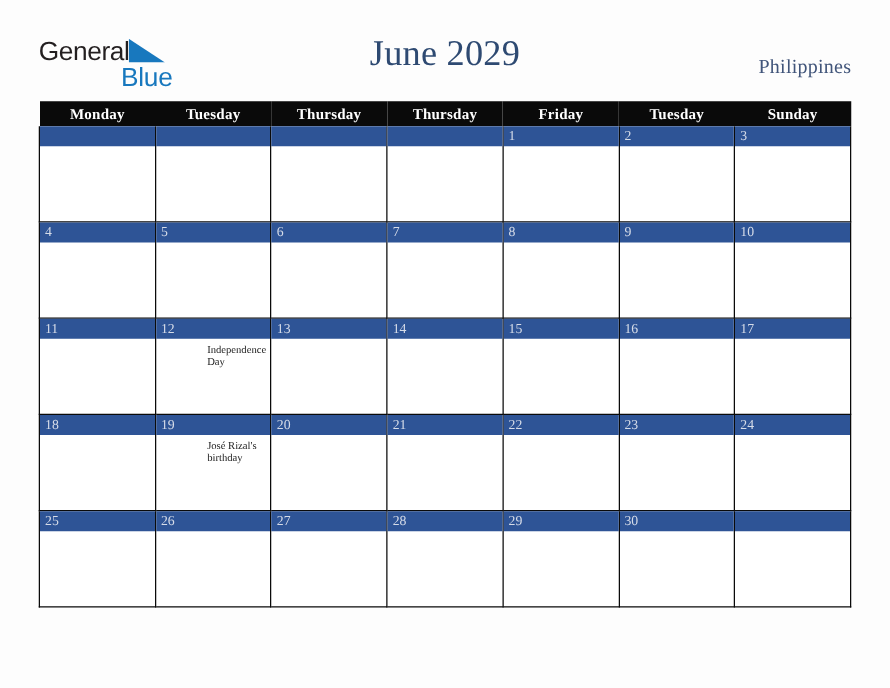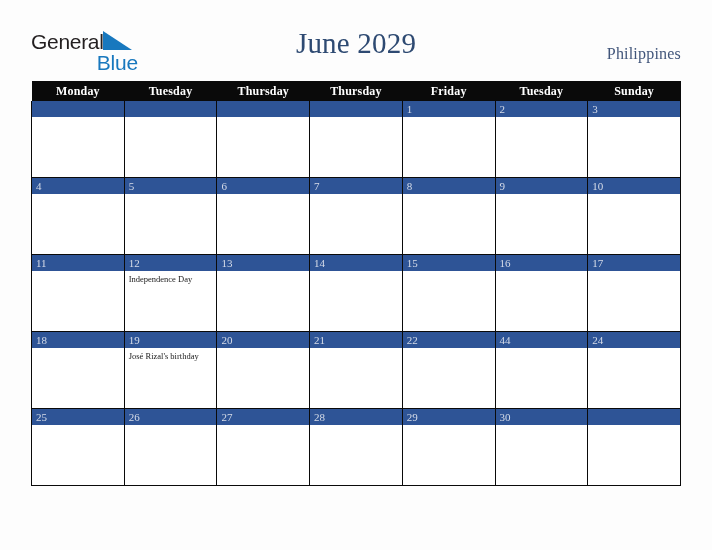--- a/index.html
+++ b/index.html
@@ -148,20 +148,21 @@
 
   .events {
     padding: 3px 4px 0 4px;
     font-family: "Liberation Serif", serif;
     font-size: 8.5px;
     line-height: 10px;
     color: #1a1a1a;
   }
   .event-line {
     display: block;
+    margin-left: 37px;
   }
 </style>
 </head>
 <body>
 
 <div id="header">
 
   <div id="logo">
     <div id="logo-row1">
       <span id="logo-general">General</span><span id="logo-triangle"><svg width="30" height="19" viewBox="0 0 30 19" xmlns="http://www.w3.org/2000/svg">
@@ -330,21 +331,21 @@
             <div class="daybar">21</div>
           </div>
         </td>
         <td>
           <div class="cell">
             <div class="daybar">22</div>
           </div>
         </td>
         <td>
           <div class="cell">
-            <div class="daybar">44</div>
+            <div class="daybar">23</div>
           </div>
         </td>
         <td>
           <div class="cell">
             <div class="daybar">24</div>
           </div>
         </td>
       </tr>
       <tr class="week-row">
         <td>

